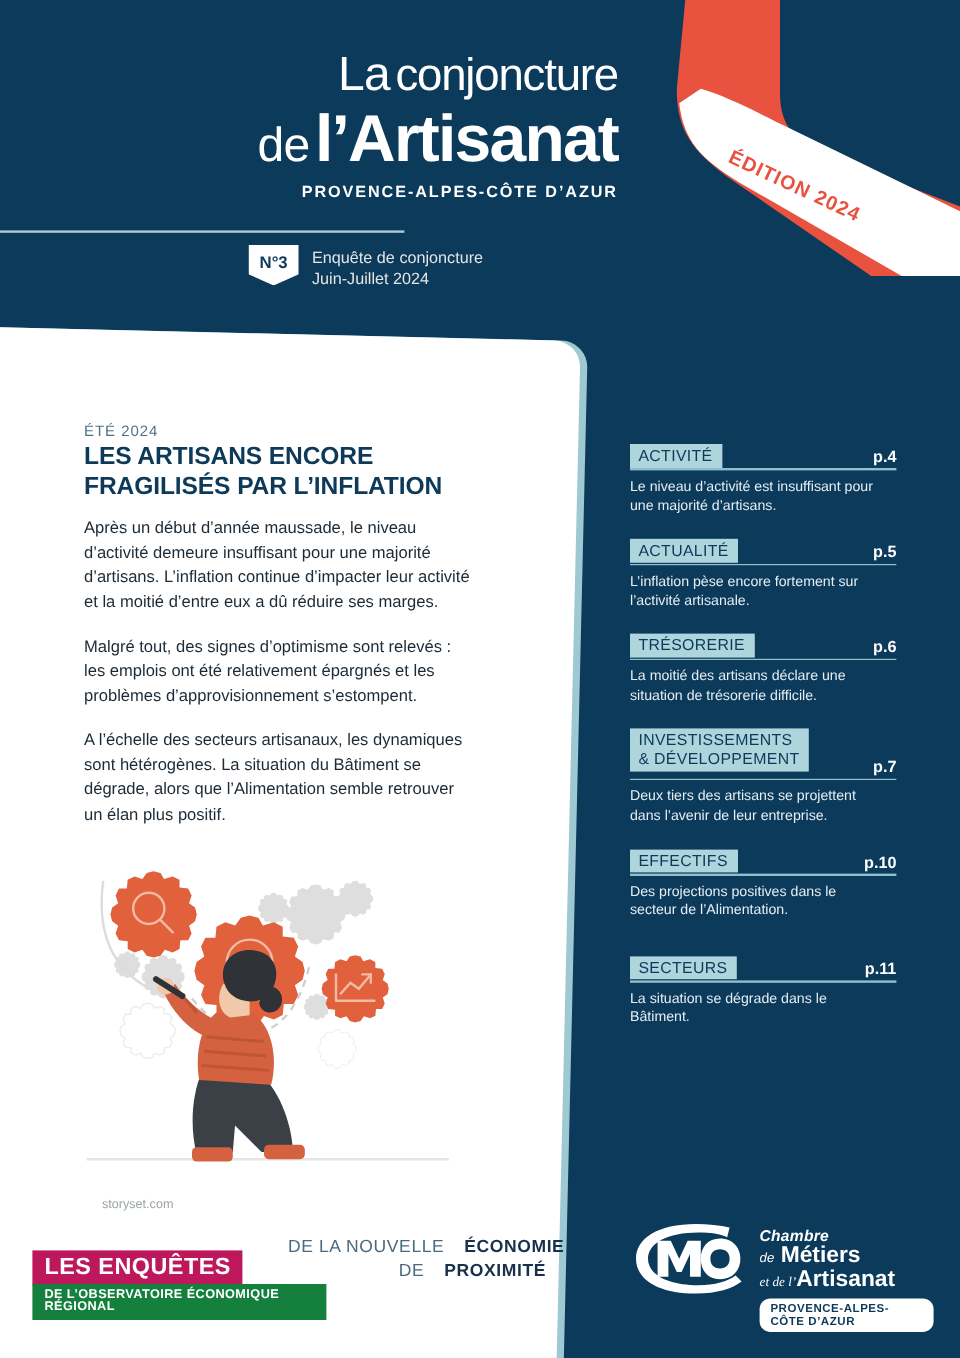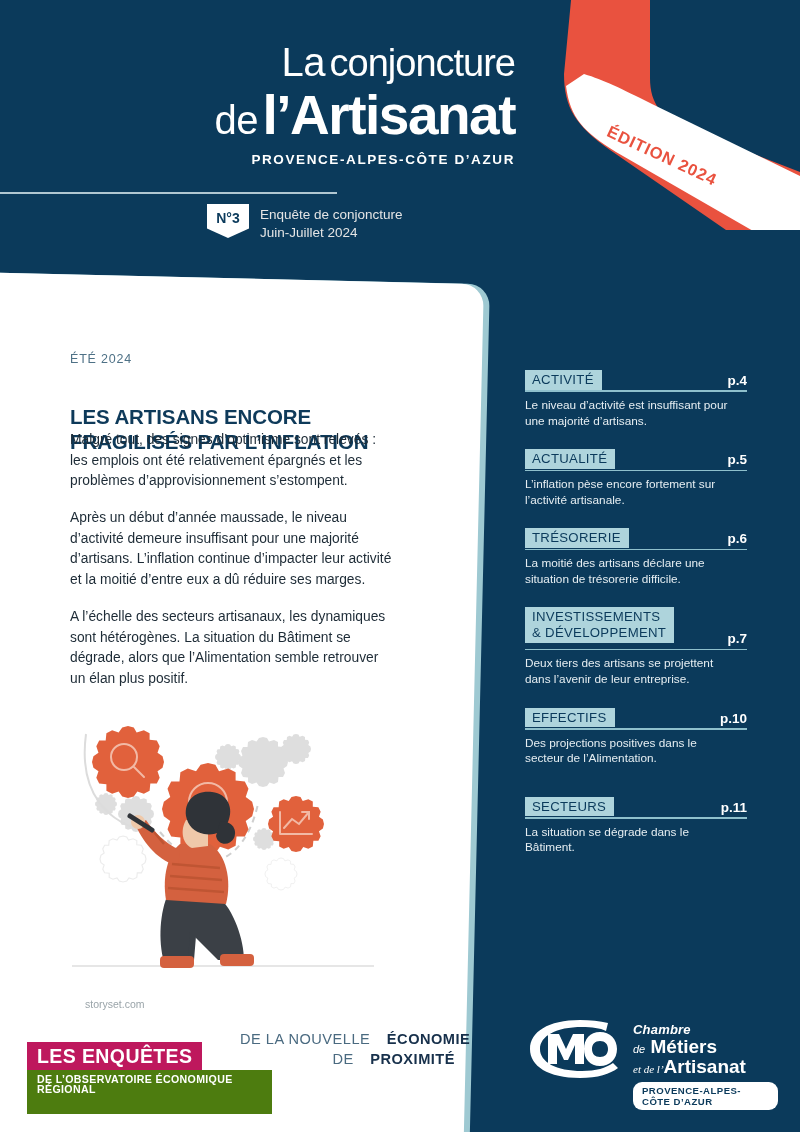--- a/index.html
+++ b/index.html
@@ -68,21 +68,21 @@
     transform:rotate(1.35deg);transform-origin:left top;
     border-radius:22px 22px 0 0;
   }
   .card-inner{
     position:absolute;left:0;top:272px;width:470px;height:860px;
   }
 
   .kicker{position:absolute;left:70px;top:80px;color:#4e7186;font-size:12.5px;letter-spacing:.8px;font-weight:500;}
   .headline{
     position:absolute;left:70px;top:96px;width:340px;
-    color:#0e3a5a;font-size:20.5px;font-weight:bold;line-height:1.22;letter-spacing:-0.1px;margin-top:36px;
+    color:#0e3a5a;font-size:20.5px;font-weight:bold;line-height:1.22;letter-spacing:-0.1px;
   }
   .body-copy{position:absolute;left:70px;top:158px;width:325px;color:#1d2b36;font-size:13.8px;line-height:1.5;}
   .body-copy p{margin:0 0 16px 0;}
 
   
   .illus{position:absolute;left:68px;top:432px;width:310px;height:290px;}
   .storyset{position:absolute;left:85px;top:726px;color:#9aa4a9;font-size:10.5px;}
 
   
   .toc{position:absolute;left:525px;top:370px;width:222px;}
@@ -106,22 +106,22 @@
   .sp-lg{margin-bottom:20px;}
   .sp-xl{margin-bottom:30px;}
 
   
   .enquetes{position:absolute;left:27px;top:1042px;width:245px;}
   .enq-top{
     background:#be185d;color:#ffffff;font-weight:bold;font-size:19.5px;
     letter-spacing:.4px;padding:5px 10px 4px 10px;display:inline-block;line-height:1;
   }
   .enq-bot{
-    background:#4d7c0f;color:#ffffff;font-weight:bold;font-size:10.6px;
-    letter-spacing:.35px;padding:4px 10px 19px 10px;display:inline-block;line-height:1;
+    background:#15803d;color:#ffffff;font-weight:bold;font-size:10.6px;
+    letter-spacing:.35px;padding:4px 10px 5px 10px;display:inline-block;line-height:1;
     margin-top:-1px;
   }
   .reseau{position:absolute;left:240px;top:1030px;width:215px;text-align:right;line-height:1.36;}
   .r-line{font-size:14.6px;letter-spacing:.5px;color:#4a6a80;white-space:nowrap;}
   .r-line b{color:#17304b;font-weight:bold;padding-left:12px;}
   .r-line i{color:#17304b;font-weight:bold;font-style:italic;}
 
   .cma{position:absolute;left:528px;top:1018px;width:250px;height:86px;}
   .cma-txt{position:absolute;left:105px;top:4px;color:#ffffff;}
   .cma-l1{font-size:13px;font-weight:bold;font-style:italic;letter-spacing:.2px;}
@@ -177,22 +177,22 @@
   <div class="card-shadow"></div>
   <div class="card"></div>
 
   <div class="card-inner">
     <div class="kicker">ÉTÉ 2024</div>
     <div class="headline">
       <span>LES ARTISANS ENCORE</span><br>
       <span>FRAGILISÉS PAR L’INFLATION</span>
     </div>
     <div class="body-copy">
+      <p>Après un début d’année maussade, le niveau d’activité demeure insuffisant pour une majorité d’artisans. L’inflation continue d’impacter leur activité et la moitié d’entre eux a dû réduire ses marges.</p>
       <p>Malgré tout, des signes d’optimisme sont relevés : les emplois ont été relativement épargnés et les problèmes d’approvisionnement s’estompent.</p>
-      <p>Après un début d’année maussade, le niveau d’activité demeure insuffisant pour une majorité d’artisans. L’inflation continue d’impacter leur activité et la moitié d’entre eux a dû réduire ses marges.</p>
       <p>A l’échelle des secteurs artisanaux, les dynamiques sont hétérogènes. La situation du Bâtiment se dégrade, alors que l’Alimentation semble retrouver un élan plus positif.</p>
     </div>
 
     <div class="illus">
       <svg width="310" height="290" viewBox="0 0 310 290">
         <defs>
           <g id="gear">
             <path d="M0,-50 L8,-48 L12,-41 L22,-44 L30,-40 L30,-31 L40,-30 L44,-22 L41,-13 L48,-8 L50,0 L48,8 L41,13 L44,22 L40,30 L31,30 L30,40 L22,44 L13,41 L8,48 L0,50 L-8,48 L-13,41 L-22,44 L-30,40 L-30,31 L-40,30 L-44,22 L-41,13 L-48,8 L-50,0 L-48,-8 L-41,-13 L-44,-22 L-40,-30 L-31,-30 L-30,-40 L-22,-44 L-13,-41 L-8,-48 Z"></path>
           </g>
         </defs>

